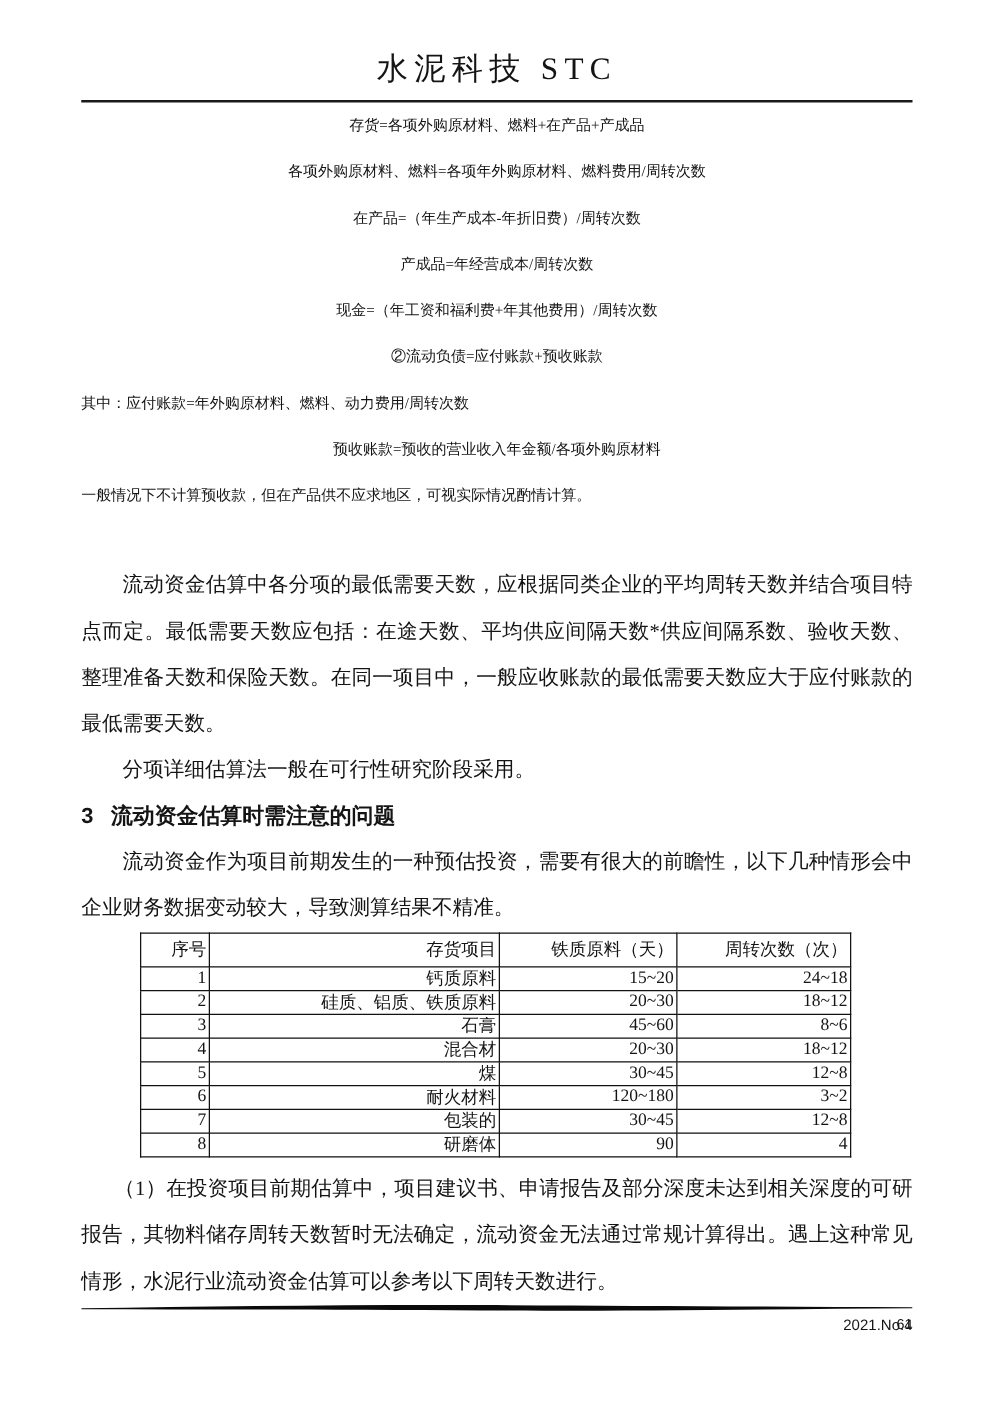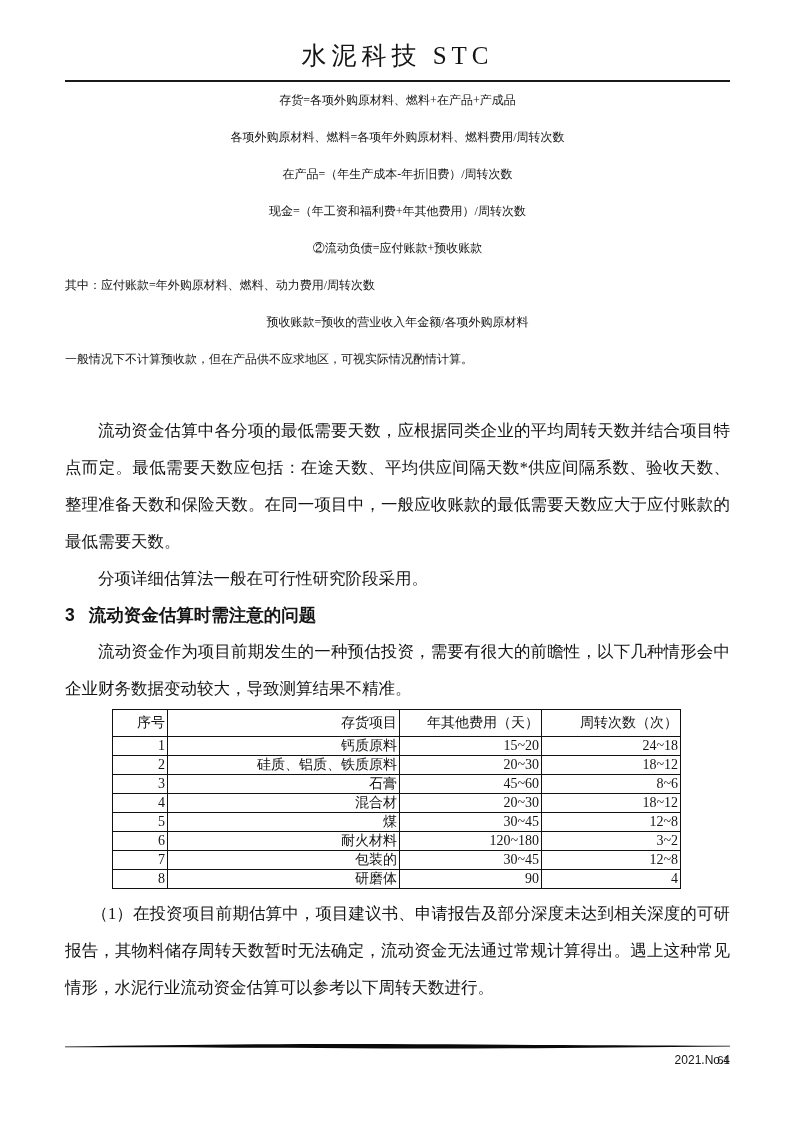--- a/index.html
+++ b/index.html
@@ -96,20 +96,21 @@
 
 <div class="page">
 
   <div class="journal-title">水泥科技 STC</div>
   <hr class="header-rule">
 
   <div>
     <div class="formula-line center">存货=各项外购原材料、燃料+在产品+产成品</div>
     <div class="formula-line center">各项外购原材料、燃料=各项年外购原材料、燃料费用/周转次数</div>
     <div class="formula-line center">在产品=（年生产成本-年折旧费）/周转次数</div>
+    <div class="formula-line center">产成品=年经营成本/周转次数</div>
     <div class="formula-line center">现金=（年工资和福利费+年其他费用）/周转次数</div>
     <div class="formula-line center">②流动负债=应付账款+预收账款</div>
     <div class="formula-line left">其中：应付账款=年外购原材料、燃料、动力费用/周转次数</div>
     <div class="formula-line center">预收账款=预收的营业收入年金额/各项外购原材料</div>
     <div class="formula-line left">一般情况下不计算预收款，但在产品供不应求地区，可视实际情况酌情计算。</div>
   </div>
 
   <p class="para para-first">流动资金估算中各分项的最低需要天数，应根据同类企业的平均周转天数并结合项目特点而定。最低需要天数应包括：在途天数、平均供应间隔天数*供应间隔系数、验收天数、整理准备天数和保险天数。在同一项目中，一般应收账款的最低需要天数应大于应付账款的最低需要天数。</p>
   <p class="para">分项详细估算法一般在可行性研究阶段采用。</p>
 
@@ -123,21 +124,21 @@
     <colgroup>
       <col style="width:55px">
         <col style="width:232px">
         <col style="width:142px">
         <col style="width:139px">
     </colgroup>
     <thead>
       <tr>
         <th>序号</th>
         <th>存货项目</th>
-        <th>年其他费用（天）</th>
+        <th>铁质原料（天）</th>
         <th>周转次数（次）</th>
       </tr>
     </thead>
     <tbody>
       <tr>
         <td>1</td>
         <td>钙质原料</td>
         <td>15~20</td>
         <td>24~18</td>
       </tr>

